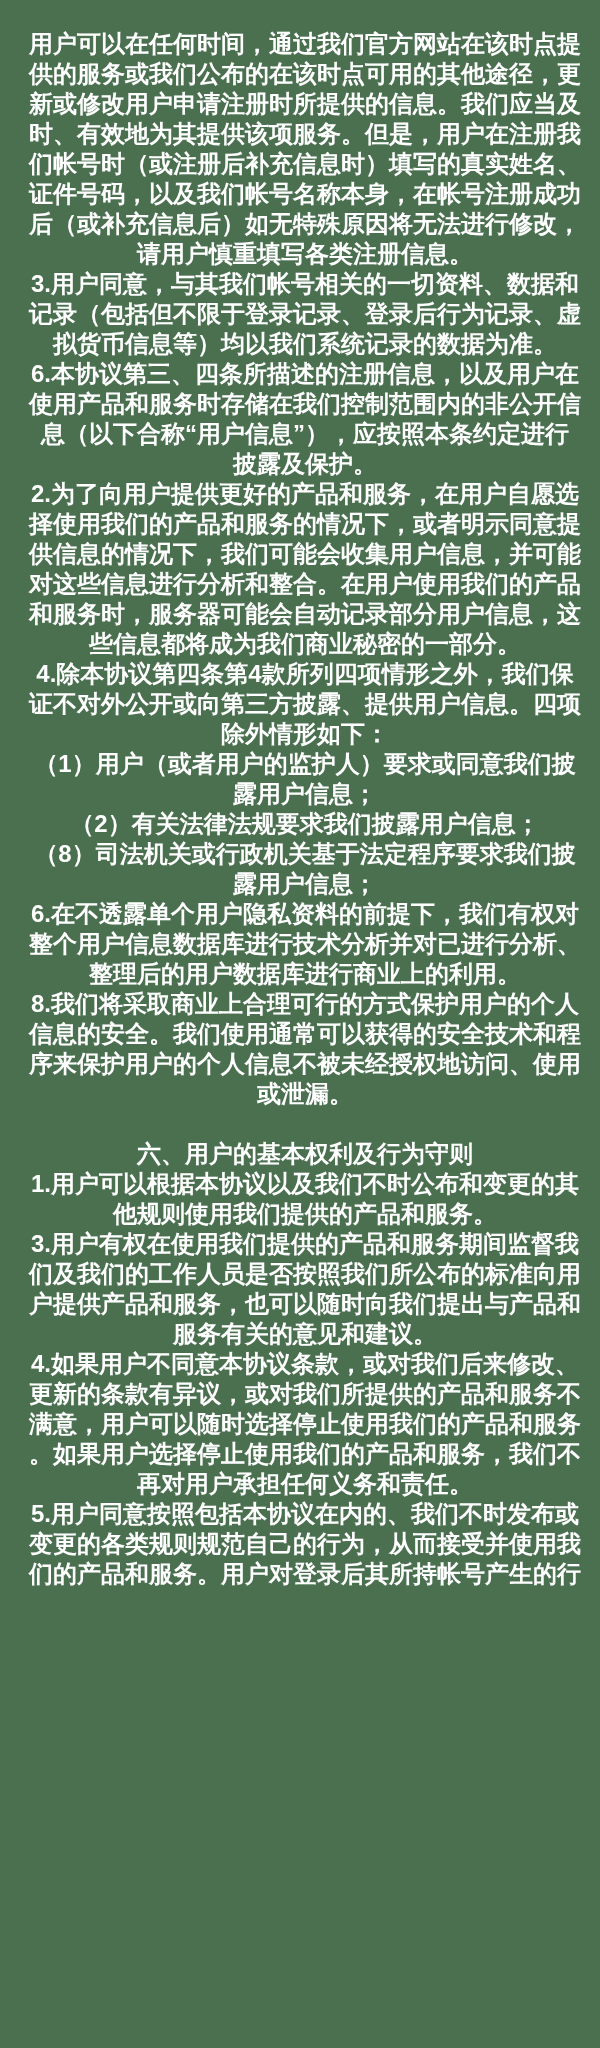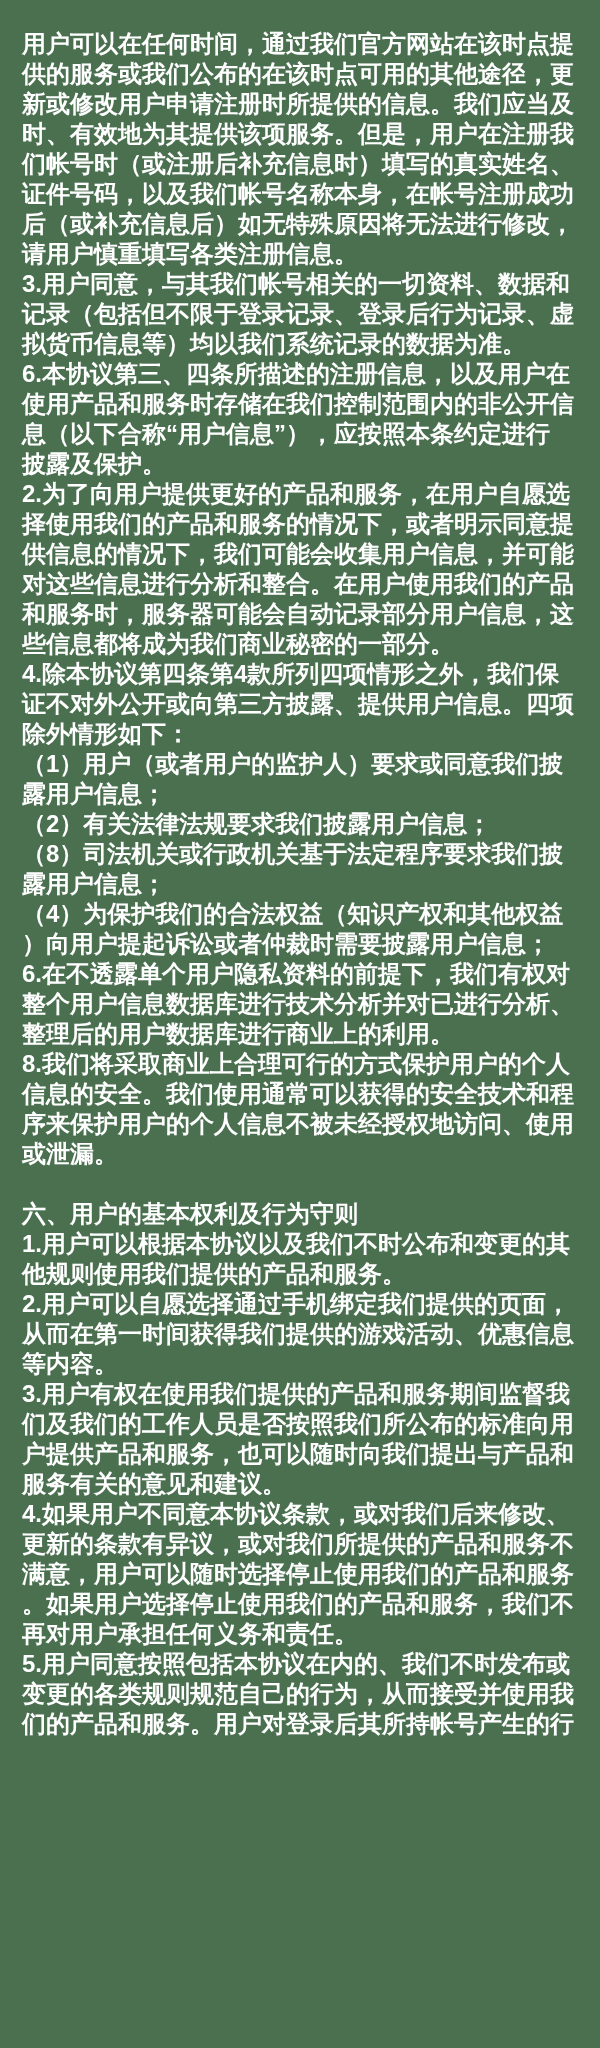--- a/index.html
+++ b/index.html
@@ -16,20 +16,21 @@
     box-sizing: border-box;
     width: 596px;
     height: 2048px;
     padding: 29px 8px 0 22px;
     font-family: "Liberation Sans", sans-serif;
     font-weight: 700;
     font-size: 24px;
     line-height: 30px;
     color: #ffffff;
     letter-spacing: 0;
+    text-align: center;
   }
   .block {
     margin: 0;
     white-space: pre; 
   }
   .block.spacer {
     height: 30px;
   }
 </style>
 </head>
@@ -59,36 +60,31 @@
 和服务时，服务器可能会自动记录部分用户信息，这
 些信息都将成为我们商业秘密的一部分。</div>
       <div class="block paragraph">4.除本协议第四条第4款所列四项情形之外，我们保
 证不对外公开或向第三方披露、提供用户信息。四项
 除外情形如下：</div>
       <div class="block paragraph">（1）用户（或者用户的监护人）要求或同意我们披
 露用户信息；</div>
       <div class="block paragraph">（2）有关法律法规要求我们披露用户信息；</div>
       <div class="block paragraph">（8）司法机关或行政机关基于法定程序要求我们披
 露用户信息；</div>
-      <div class="block paragraph">（4）为保护我们的合法权益（知识产权和其他权益
-）向用户提起诉讼或者仲裁时需要披露用户信息；</div>
       <div class="block paragraph">6.在不透露单个用户隐私资料的前提下，我们有权对
 整个用户信息数据库进行技术分析并对已进行分析、
 整理后的用户数据库进行商业上的利用。</div>
       <div class="block paragraph">8.我们将采取商业上合理可行的方式保护用户的个人
 信息的安全。我们使用通常可以获得的安全技术和程
 序来保护用户的个人信息不被未经授权地访问、使用
 或泄漏。</div>
       <div class="block spacer"></div>
       <div class="block heading">六、用户的基本权利及行为守则</div>
       <div class="block paragraph">1.用户可以根据本协议以及我们不时公布和变更的其
 他规则使用我们提供的产品和服务。</div>
-      <div class="block paragraph">2.用户可以自愿选择通过手机绑定我们提供的页面，
-从而在第一时间获得我们提供的游戏活动、优惠信息
-等内容。</div>
       <div class="block paragraph">3.用户有权在使用我们提供的产品和服务期间监督我
 们及我们的工作人员是否按照我们所公布的标准向用
 户提供产品和服务，也可以随时向我们提出与产品和
 服务有关的意见和建议。</div>
       <div class="block paragraph">4.如果用户不同意本协议条款，或对我们后来修改、
 更新的条款有异议，或对我们所提供的产品和服务不
 满意，用户可以随时选择停止使用我们的产品和服务
 。如果用户选择停止使用我们的产品和服务，我们不
 再对用户承担任何义务和责任。</div>
       <div class="block paragraph">5.用户同意按照包括本协议在内的、我们不时发布或

